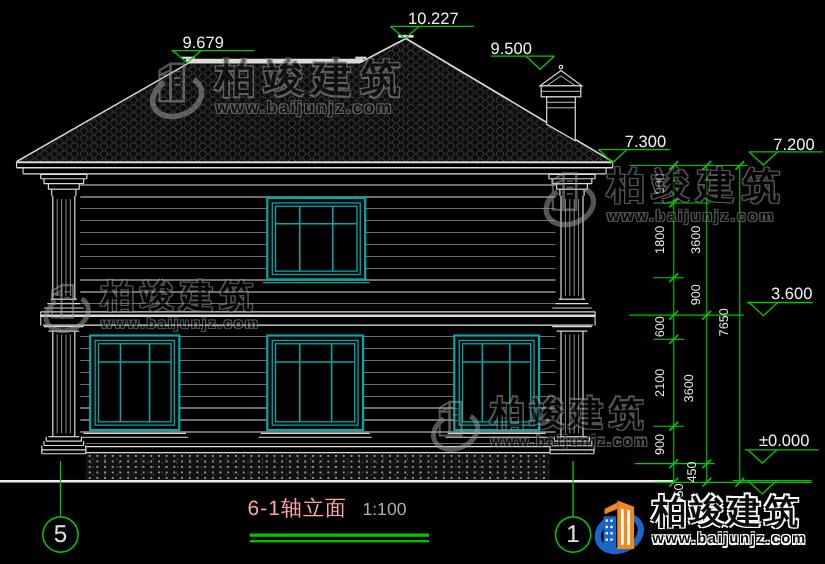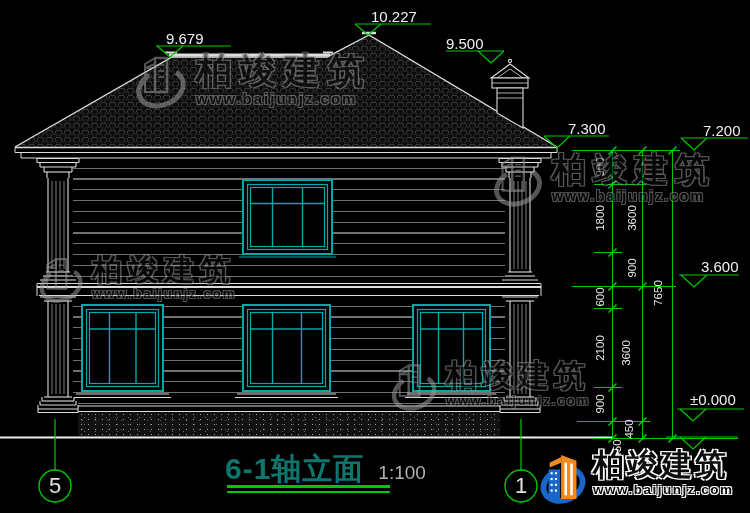--- a/index.html
+++ b/index.html
@@ -46,22 +46,22 @@
     text-shadow:-1.2px -1.2px 0 #9c9c9c,1.2px -1.2px 0 #9c9c9c,-1.2px 1.2px 0 #9c9c9c,1.2px 1.2px 0 #9c9c9c;}
   .wm .url{font-weight:bold;color:#0a0a0a;letter-spacing:2px;
     text-shadow:-1px -1px 0 #969696,1px -1px 0 #969696,-1px 1px 0 #969696,1px 1px 0 #969696;}
   .wm1{left:134px;top:52px;} .wm1 .brand{font-size:36px;letter-spacing:8px;} .wm1 .url{font-size:15px;}
   .wm2{left:38px;top:254px;}  .wm2 .brand{font-size:30px;letter-spacing:6px;} .wm2 .url{font-size:13px;}
   .wm3{left:492px;top:152px;} .wm3 .brand{font-size:34px;letter-spacing:7px;} .wm3 .url{font-size:14px;}
   .wm4{left:390px;top:360px;} .wm4 .brand{font-size:31px;letter-spacing:5px;} .wm4 .url{font-size:13px;}
 
   
   .title{position:absolute;left:225px;top:449px;white-space:nowrap;}
-  .title .name{color:#0f766e;font-size:30px;font-weight:bold;letter-spacing:1px;}
-  .title .scale{color:#b0b0b0;font-size:19px;margin-left:14px;}
+  .title .name{color:#fca5a5;font-size:19px;font-weight:normal;letter-spacing:1px;}
+  .title .scale{color:#b0b0b0;font-size:16px;margin-left:14px;}
   .title-underline-1{position:absolute;left:227px;top:485px;width:163px;height:3px;background:#00c800;}
   .title-underline-2{position:absolute;left:227px;top:491px;width:163px;height:1.5px;background:#00c800;}
 
   
   .logo{position:absolute;left:540px;top:449px;display:flex;align-items:flex-start;white-space:nowrap;}
   .logo .txt{display:flex;flex-direction:column;margin-left:5px;}
   .logo .brand{font-size:31px;font-weight:bold;letter-spacing:3px;color:#0d0d0d;line-height:1.05;
     text-shadow:-1.4px -1.4px 0 #fff,1.4px -1.4px 0 #fff,-1.4px 1.4px 0 #fff,1.4px 1.4px 0 #fff;}
   .logo .url{font-size:13.5px;font-weight:bold;letter-spacing:1.5px;color:#0d0d0d;
     text-shadow:-1px -1px 0 #fff,1px -1px 0 #fff,-1px 1px 0 #fff,1px 1px 0 #fff;}

